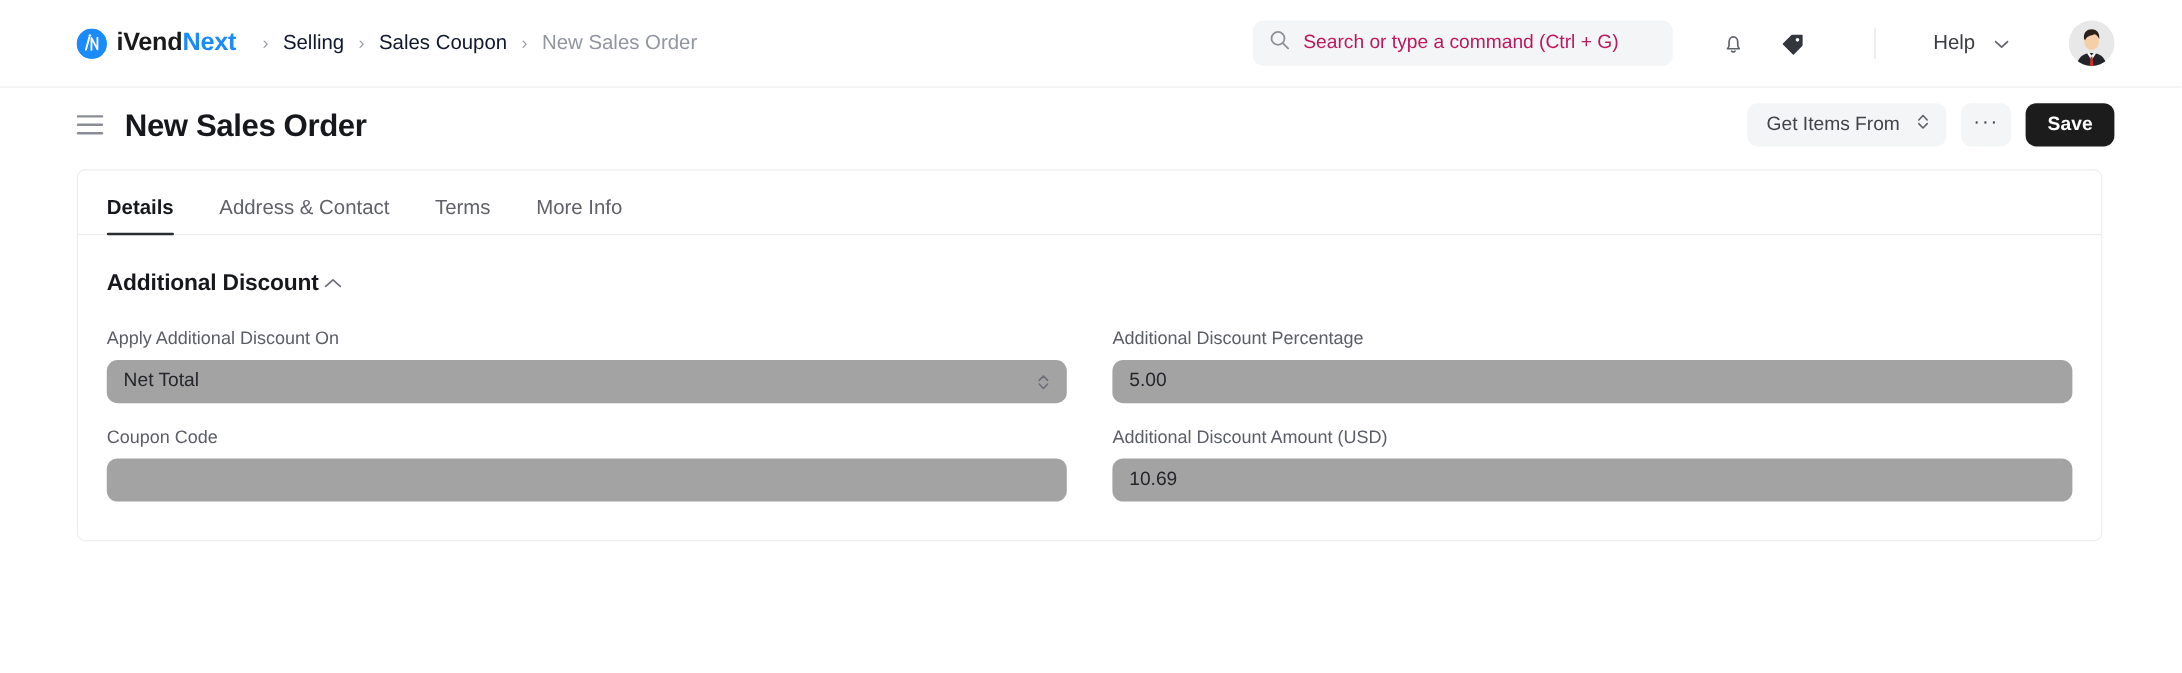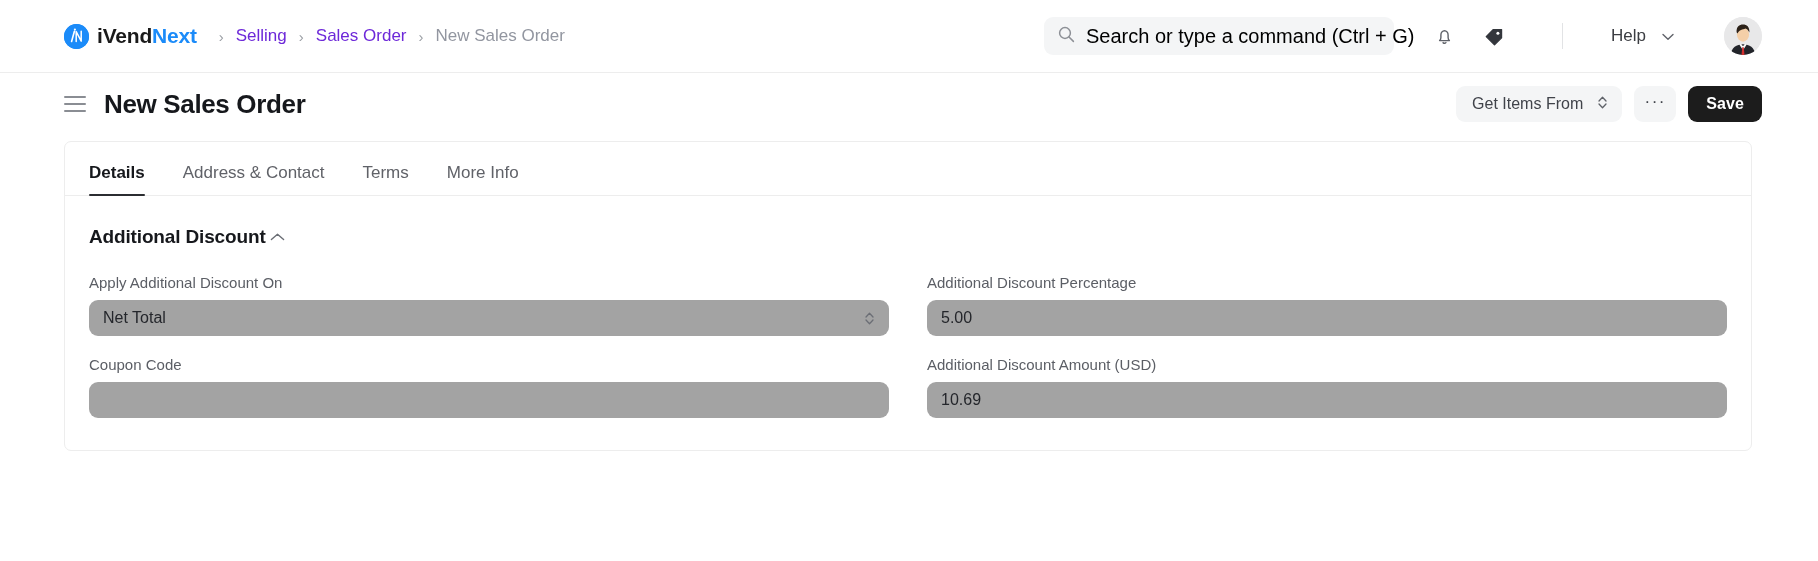--- a/index.html
+++ b/index.html
@@ -48,42 +48,42 @@
 
   .crumbs { display: flex; align-items: center; }
   .crumb-sep {
     color: #9b9fa5;
     font-size: 15px;
     margin: 0 12px;
     line-height: 1;
   }
   .crumb {
     font-size: 17px;
-    color: #6d28d9;
+    color: #0f172a;
     white-space: nowrap;
     text-decoration: none;
   }
   .crumb.current { color: #9296a0; }
 
   .nav-spacer { flex: 1 1 auto; }
 
   .search-box {
     width: 350px;
     height: 38px;
     background: #f4f5f6;
     border-radius: 9px;
     display: flex;
     align-items: center;
     padding: 0 14px;
     gap: 11px;
     flex: none;
   }
   .search-box .ph {
-    font-size: 20px;
-    color: #000000;
+    font-size: 16px;
+    color: #be185d;
     white-space: nowrap;
   }
 
   .nav-icons {
     display: flex;
     align-items: center;
     gap: 26px;
     margin-left: 38px;
   }
   .icon-btn {
@@ -264,21 +264,21 @@
     </span>
     <span class="brand-name">
       <span class="ivend">iVend</span><span class="next">Next</span>
     </span>
   </div>
 
   <div class="crumbs">
     <span class="crumb-sep">›</span>
     <a class="crumb">Selling</a>
     <span class="crumb-sep">›</span>
-    <a class="crumb">Sales Order</a>
+    <a class="crumb">Sales Coupon</a>
     <span class="crumb-sep">›</span>
     <span class="crumb current">New Sales Order</span>
   </div>
 
   <div class="nav-spacer"></div>
 
   <div class="search-box">
     <span>
       <svg width="17" height="17" viewBox="0 0 17 17">
         <circle cx="7" cy="7" r="5.4" stroke="#8d9096" stroke-width="1.5" fill="none"></circle>

